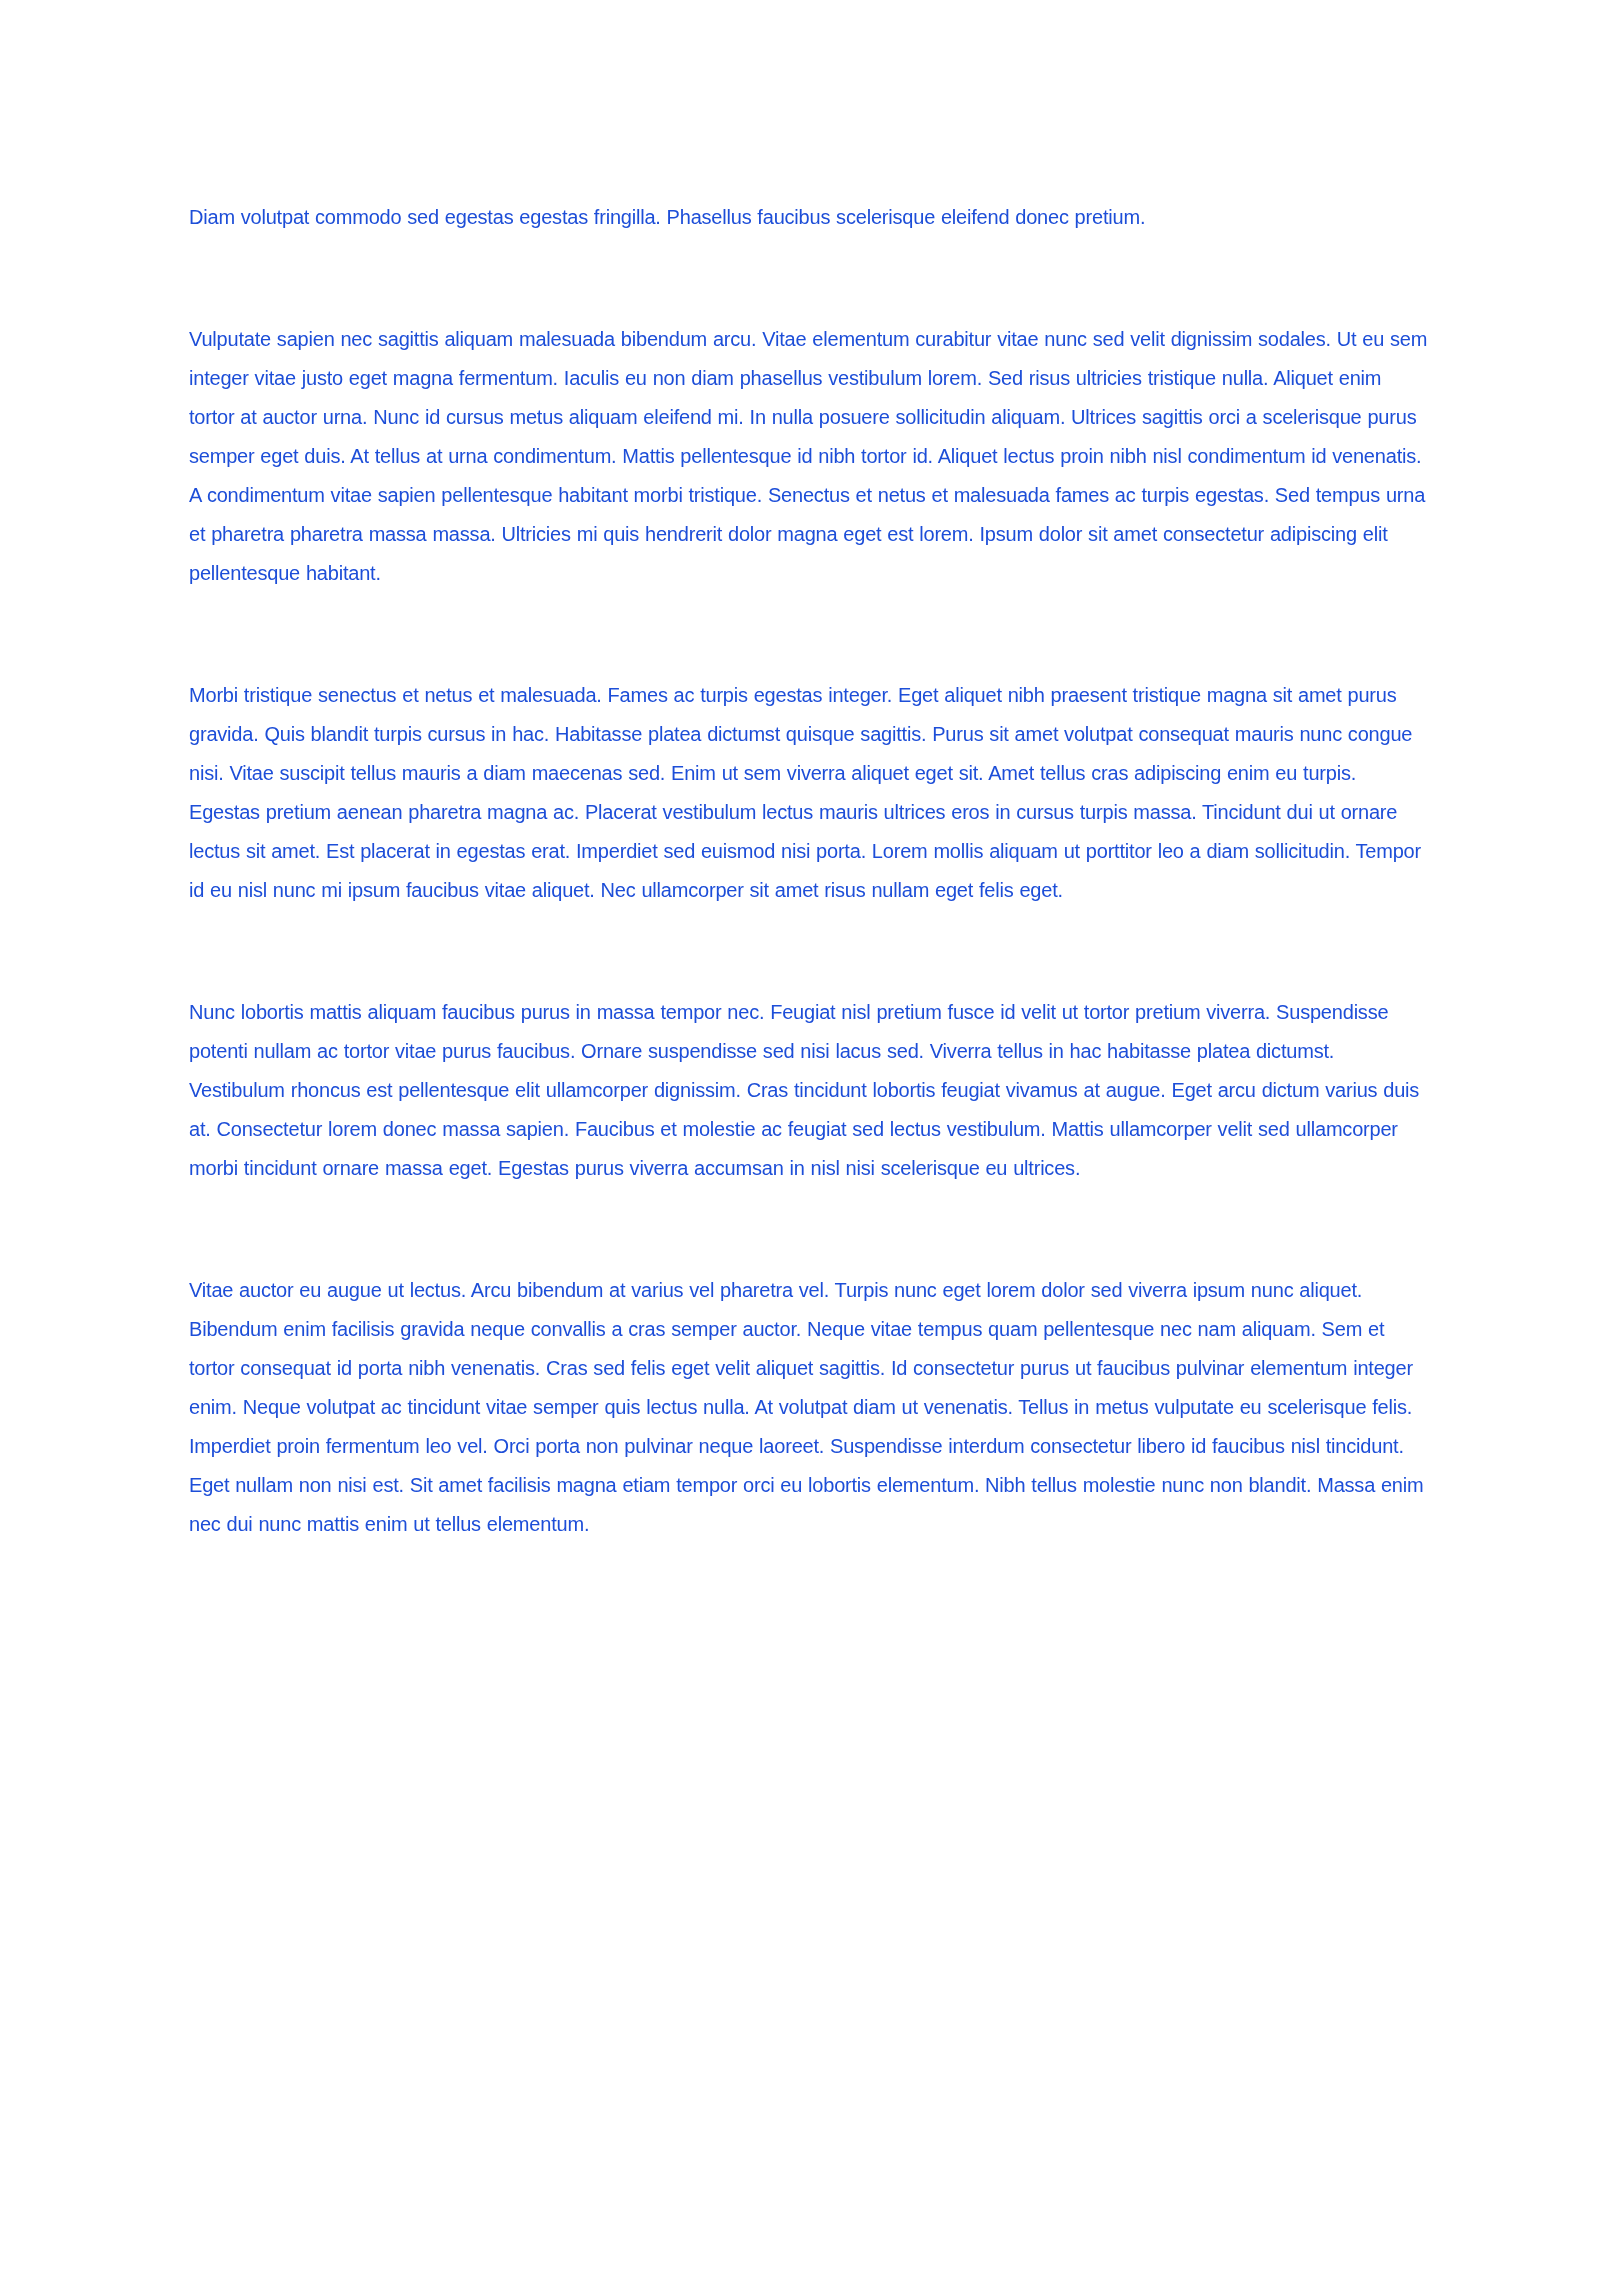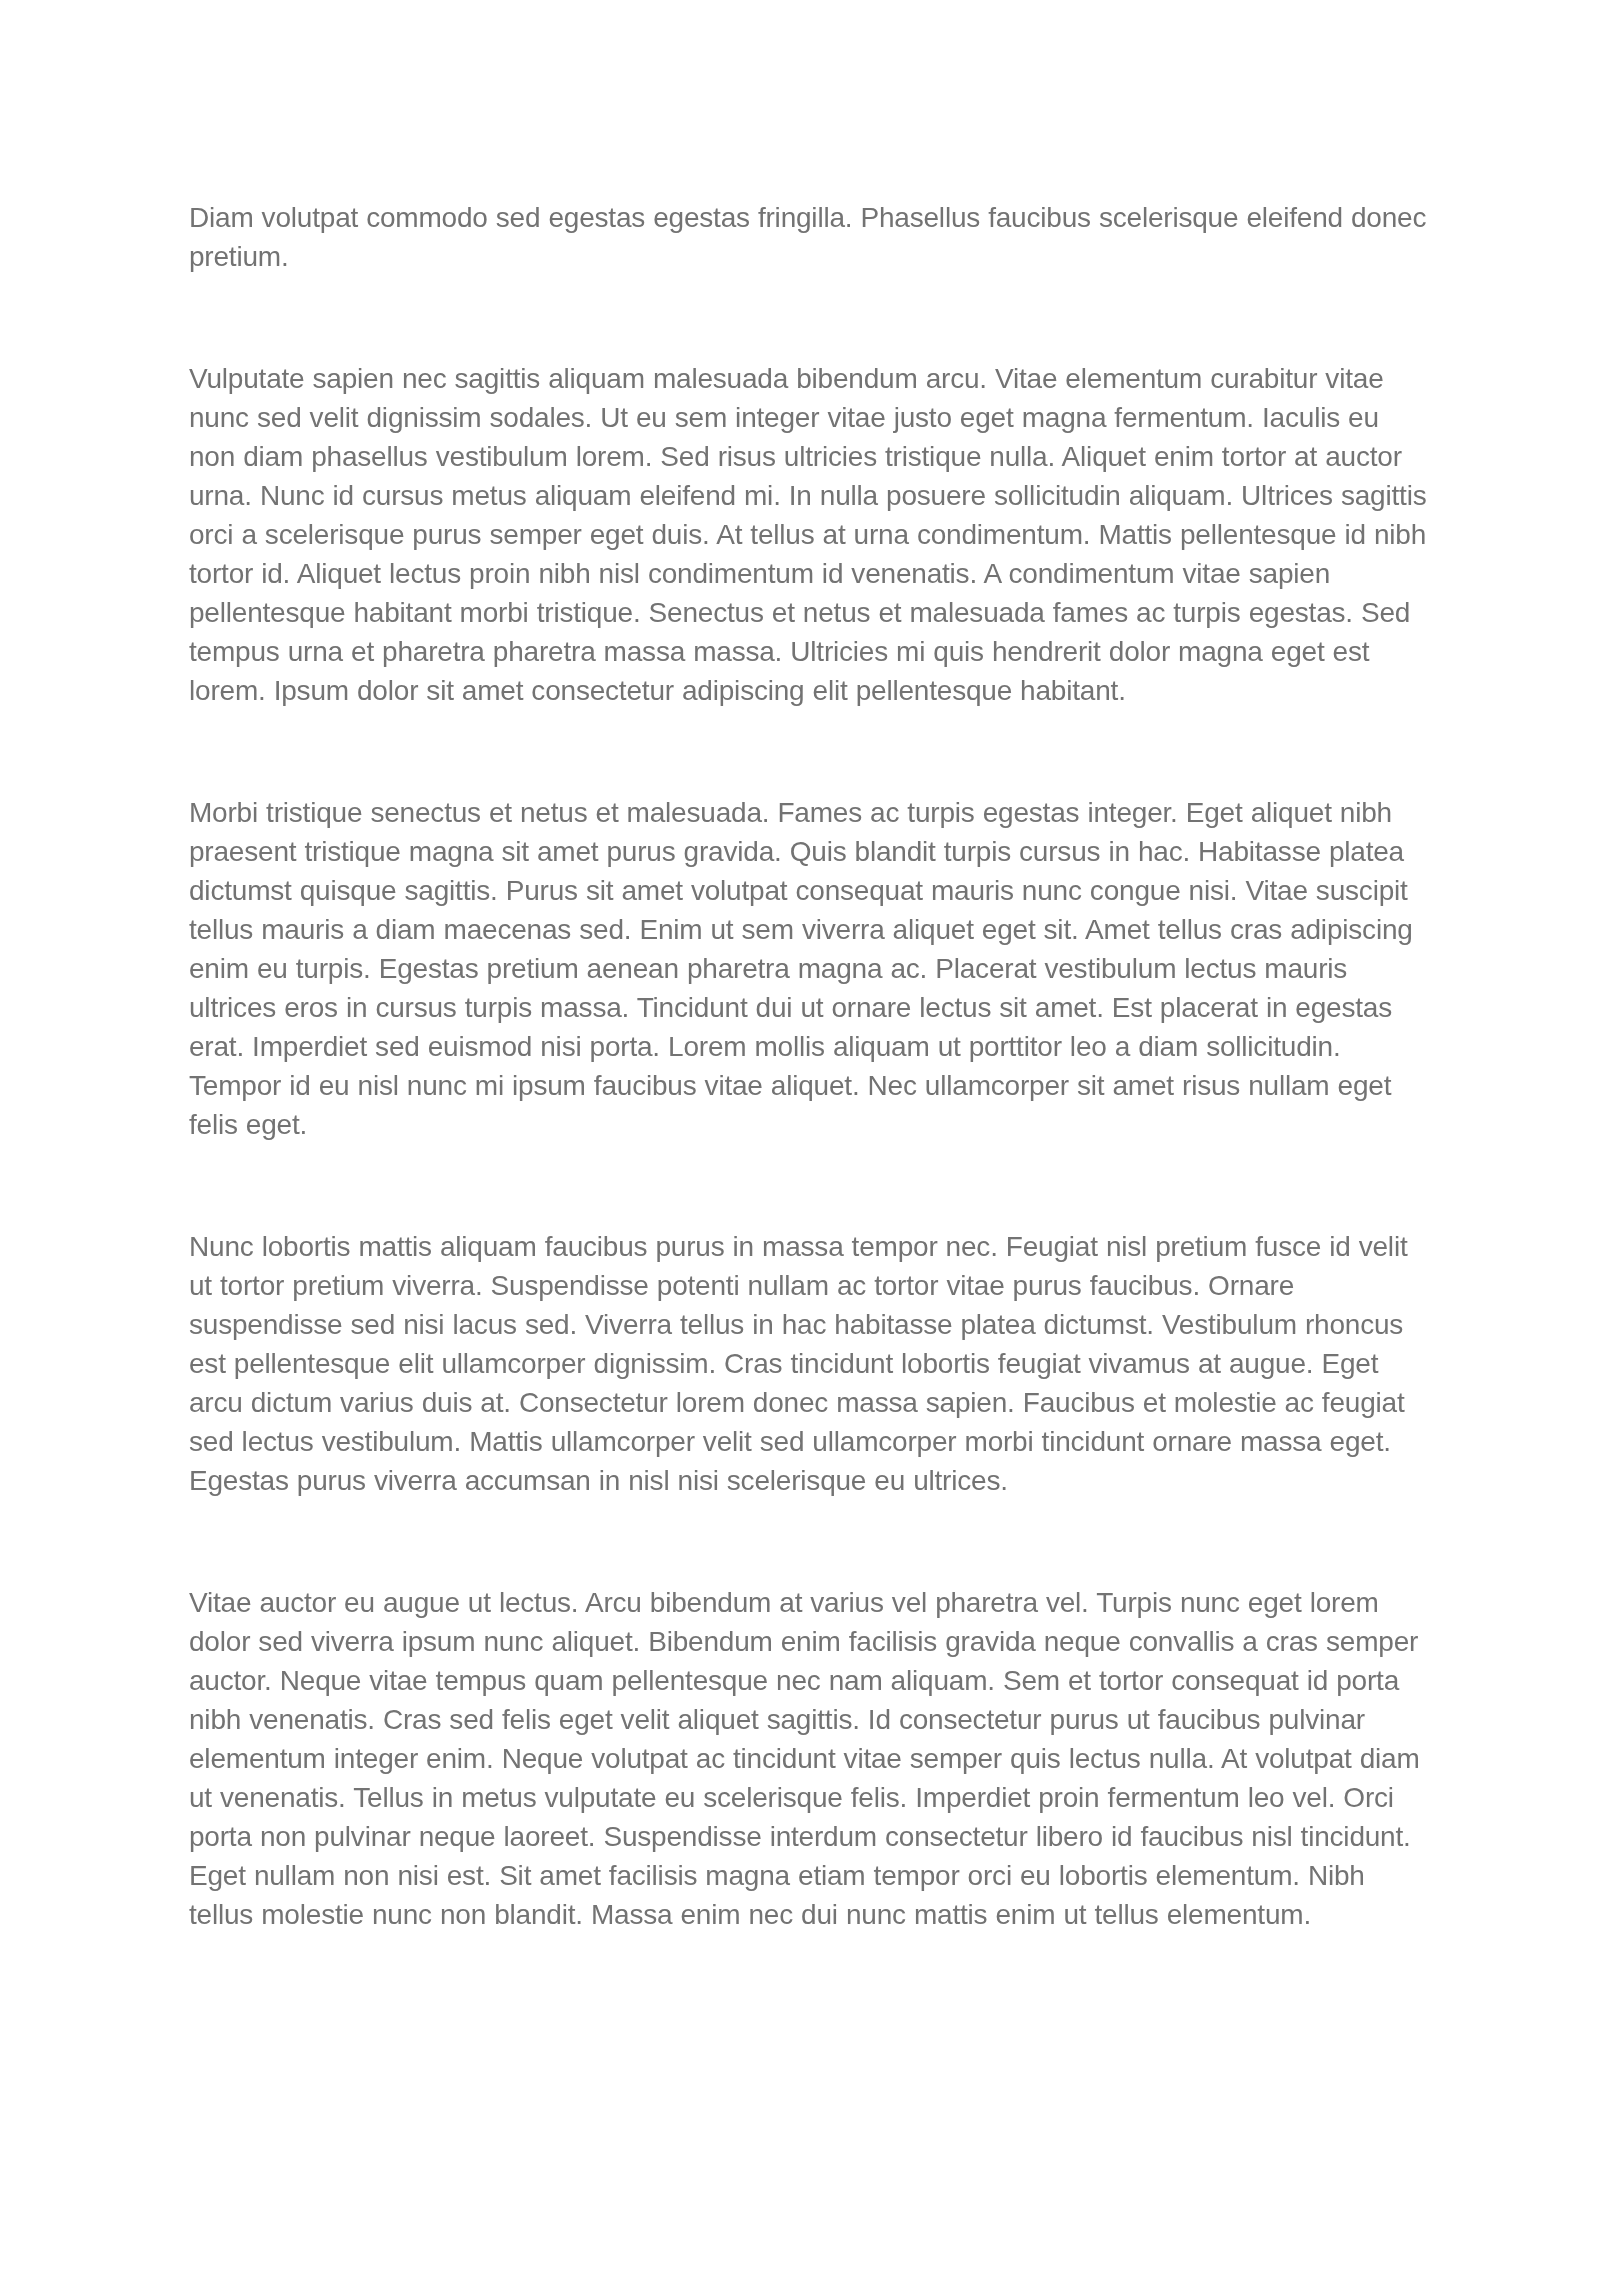--- a/index.html
+++ b/index.html
@@ -15,24 +15,24 @@
   .page {
     box-sizing: border-box;
     width: 1621px;
     height: 2293px;
     background: #ffffff;
     padding: 198px 192px 0 189px;
     font-family: "Liberation Sans", "DejaVu Sans", sans-serif;
   }
   .para {
     margin: 0 0 83px 0;
-    font-size: 28px;
+    font-size: 20px;
     line-height: 39px;
     letter-spacing: -0.2px;
-    color: #737373;
+    color: #1d4ed8;
     text-align: left;
     word-spacing: 0.5px;
   }
 </style>
 </head>
 <body>
 
 <div class="page">
   <p class="para">Diam volutpat commodo sed egestas egestas fringilla. Phasellus faucibus scelerisque eleifend donec pretium.</p>
   <p class="para">Vulputate sapien nec sagittis aliquam malesuada bibendum arcu. Vitae elementum curabitur vitae nunc sed velit dignissim sodales. Ut eu sem integer vitae justo eget magna fermentum. Iaculis eu non diam phasellus vestibulum lorem. Sed risus ultricies tristique nulla. Aliquet enim tortor at auctor urna. Nunc id cursus metus aliquam eleifend mi. In nulla posuere sollicitudin aliquam. Ultrices sagittis orci a scelerisque purus semper eget duis. At tellus at urna condimentum. Mattis pellentesque id nibh tortor id. Aliquet lectus proin nibh nisl condimentum id venenatis. A condimentum vitae sapien pellentesque habitant morbi tristique. Senectus et netus et malesuada fames ac turpis egestas. Sed tempus urna et pharetra pharetra massa massa. Ultricies mi quis hendrerit dolor magna eget est lorem. Ipsum dolor sit amet consectetur adipiscing elit pellentesque habitant.</p>

